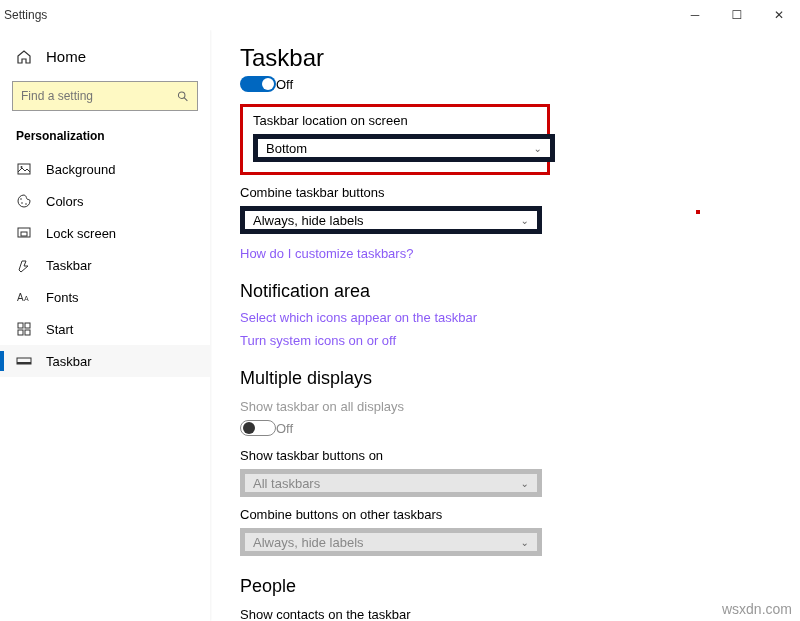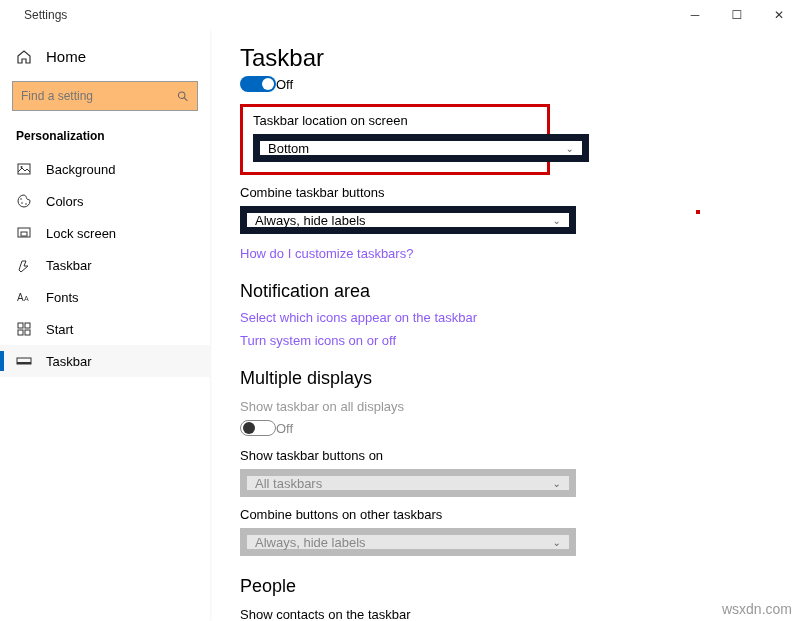--- a/index.html
+++ b/index.html
@@ -1,45 +1,45 @@
 <!DOCTYPE html>
 <html><head>
 <meta charset="utf-8">
 <style>
 * { margin: 0; padding: 0; box-sizing: border-box; font-family: "Segoe UI", Arial, sans-serif; }
 body { background: #fff; width: 800px; height: 621px; overflow: hidden; position: relative; }
 .window { display: flex; flex-direction: column; height: 100%; }
-.titlebar { height: 30px; display: flex; align-items: center; padding-left: 24px; font-size: 12px; color: #333; }
+.titlebar { height: 30px; display: flex; align-items: center; padding-left: 4px; font-size: 12px; color: #333; }
 .titlebar-controls { margin-left: auto; display: flex; }
 .tb-btn { width: 42px; height: 30px; display: flex; align-items: center; justify-content: center; font-size: 12px; color: #333; }
 .content { display: flex; flex: 1; overflow: hidden; }
 .sidebar { width: 210px; padding: 10px 0 0 0; background: #fff; box-shadow: 1px 0 2px rgba(0,0,0,0.05); }
 .home-row { display: flex; align-items: center; padding: 8px 16px; font-size: 15px; cursor: pointer; }
 .home-row .ico { width: 16px; height: 16px; margin-right: 14px; display:flex; align-items:center; justify-content:center; }
-.search { margin: 8px 12px 12px 12px; display: flex; align-items: center; border: 1px solid #999; background: #fdba74; height: 30px; padding: 0 8px; }
+.search { margin: 8px 12px 12px 12px; display: flex; align-items: center; border: 1px solid #999; background: #fef9c3; height: 30px; padding: 0 8px; }
 .search input { flex: 1; border: none; outline: none; font-size: 12px; color: #666; background: transparent; }
 .search .ico { width: 14px; height: 14px; color: #666; }
 .cat-label { padding: 6px 16px 10px 16px; font-size: 12px; font-weight: 600; }
 .nav-item { display: flex; align-items: center; padding: 8px 16px; font-size: 13px; cursor: pointer; position: relative; }
 .nav-item .ico { width: 16px; height: 16px; margin-right: 14px; display:flex; align-items:center; justify-content:center; }
 .nav-item.active::before { content:""; position:absolute; left:0; top:6px; bottom:6px; width:4px; background:#0067c0; }
 .nav-item.active { background: rgba(0,0,0,0.03); }
 .main { flex: 1; padding: 14px 30px 0 30px; overflow-y: auto; }
 .page-title { font-size: 24px; font-weight: 400; margin-bottom: 2px; }
 .toggle-row { display: flex; align-items: center; margin: 4px 0 12px 0; }
 .toggle { width: 36px; height: 16px; border-radius: 10px; position: relative; }
 .toggle.on { background:#0067c0; }
 .toggle.on::after { content:""; position:absolute; right:2px; top:2px; width:12px; height:12px; background:#fff; border-radius:50%; }
 .toggle.off { background:#fff; border:1px solid #888; }
 .toggle.off::after { content:""; position:absolute; left:2px; top:1px; width:12px; height:12px; background:#333; border-radius:50%; }
 .toggle-label { font-size: 13px; }
 .highlight { border: 3px solid #c00; padding: 6px 10px 10px 10px; margin-bottom: 8px; width: 310px; }
 .field-label { font-size: 13px; margin: 10px 0 6px 0; }
 .field-label.disabled { color:#999; }
-.dropdown { width: 336px; height: 28px; border: 7px solid #0f172a; display: flex; align-items: center; padding: 0 8px; font-size: 13px; cursor: pointer; background:#fff; }
+.dropdown { width: 302px; height: 28px; border: 5px solid #0f172a; display: flex; align-items: center; padding: 0 8px; font-size: 13px; cursor: pointer; background:#fff; }
 .dropdown.disabled { background:#e6e6e6; color:#888; border-color:#bbb; }
 .dropdown .chev { margin-left: auto; font-size: 10px; color:#666; }
 .link { color: #8b5cf6; font-size: 13px; margin: 12px 0; display: block; cursor: pointer; }
 .section-h { font-size: 18px; font-weight: 400; margin: 20px 0 6px 0; }
 .watermark { position:absolute; bottom:4px; right:8px; font-size:14px; color:#999; }
 .reddot { position:absolute; width:4px; height:4px; background:#c00; top:210px; right:100px; }
 svg { width:100%; height:100%; }
 </style>
 </head>
 <body>

